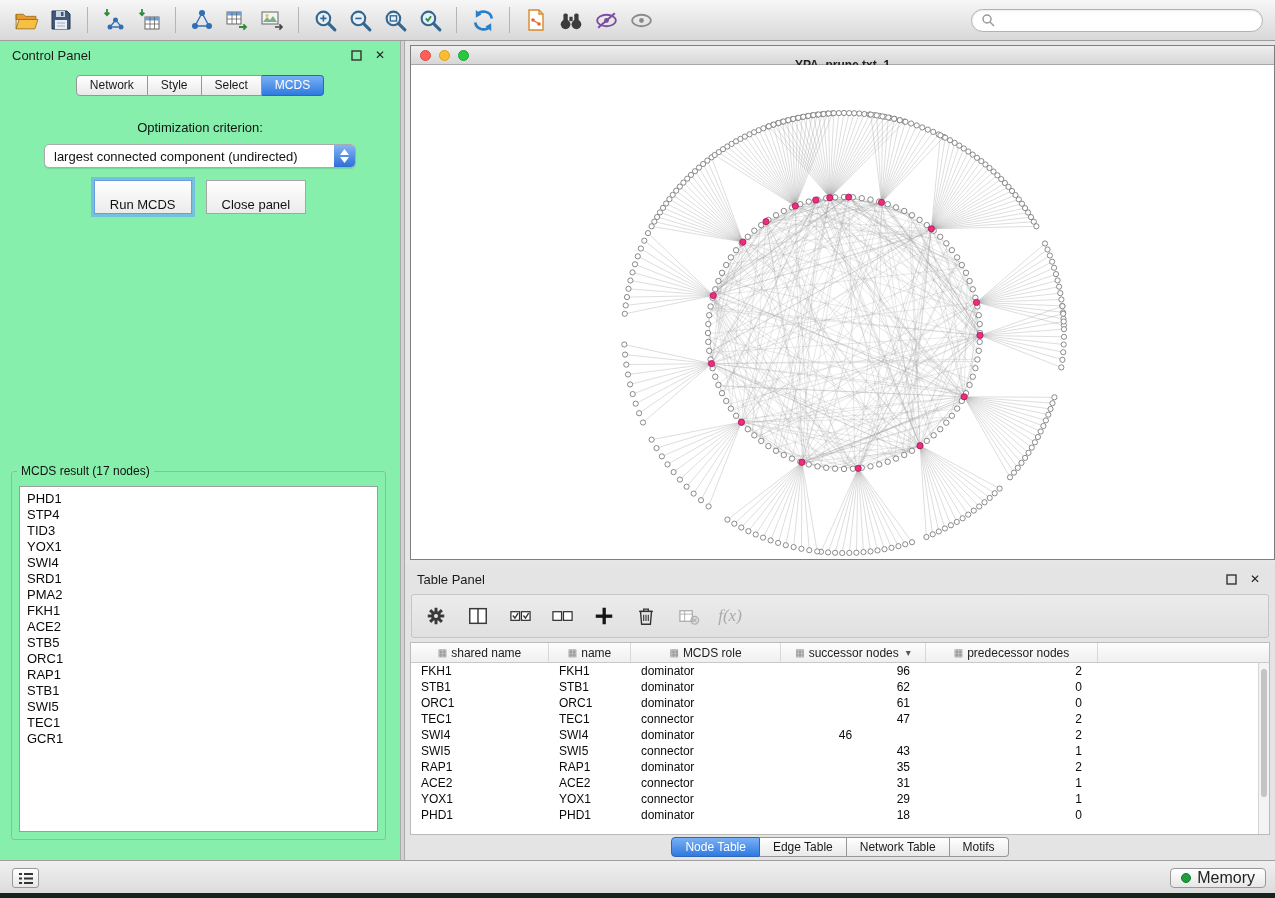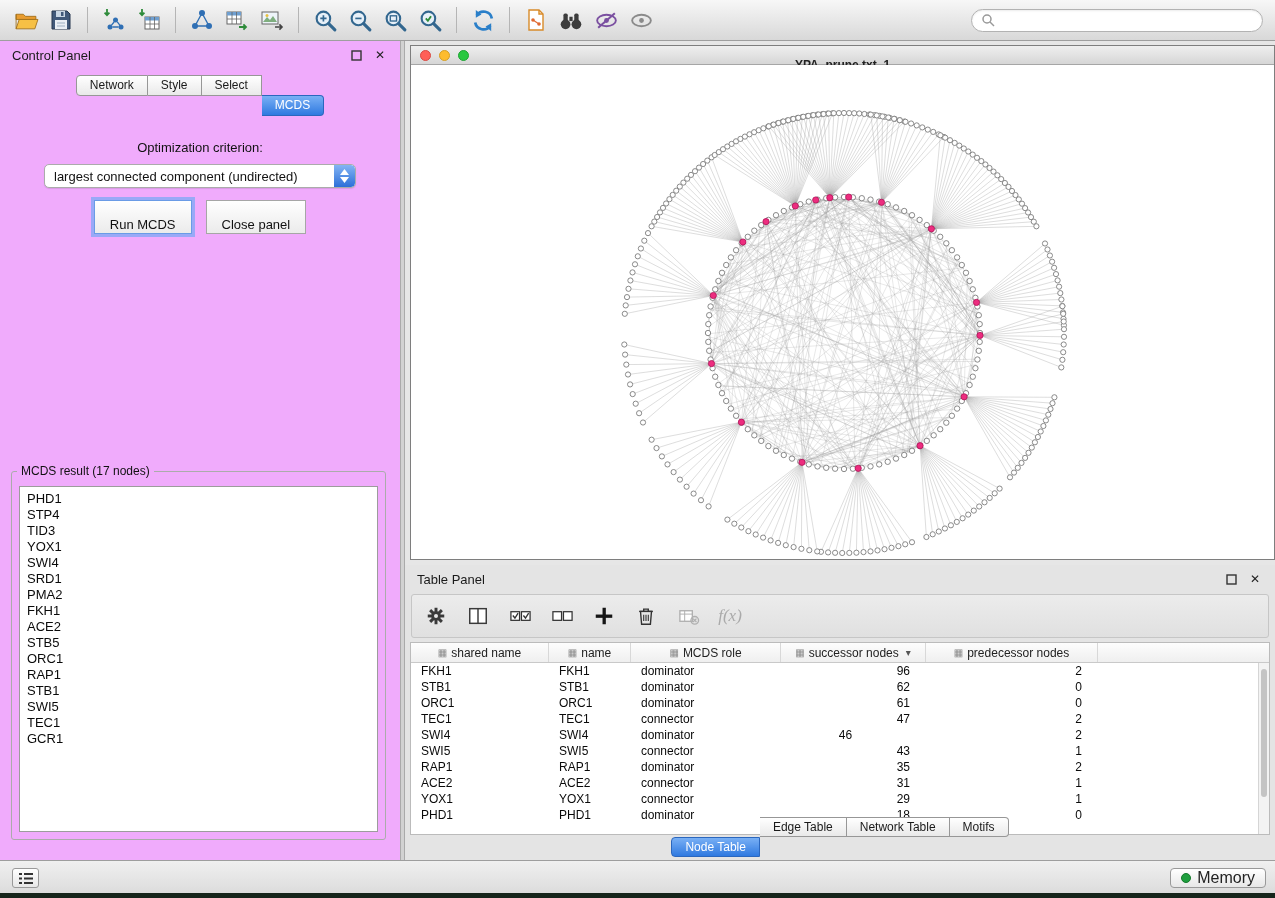--- a/index.html
+++ b/index.html
@@ -13,34 +13,34 @@
   .tb-icon { width:28px; height:28px; display:flex; align-items:center; justify-content:center; cursor:pointer; border-radius:4px; }
   .tb-sep { width:1px; height:26px; background:#b5b5b5; margin:0 5px; }
   .search-box { margin-left:auto; width:292px; height:23px; background:#fff; border:1px solid #b2b2b2;
     border-radius:12px; display:flex; align-items:center; padding:0 9px; gap:5px; box-shadow:inset 0 1px 2px rgba(0,0,0,.08); }
   .search-box input { border:none; outline:none; flex:1; font-size:12px; background:transparent; }
 
   
   .main { position:absolute; top:41px; left:0; right:0; bottom:38px; }
 
   
-  .control-panel { position:absolute; left:0; top:0; width:400px; height:100%; background:#f0abfc; }
+  .control-panel { position:absolute; left:0; top:0; width:400px; height:100%; background:#86efac; }
   .v-splitter { position:absolute; left:400px; top:0; width:5px; height:100%;
     background:#d2d2d2; border-left:1px solid #aaa; border-right:1px solid #aaa; }
   .panel-header { height:28px; display:flex; align-items:center; padding:0 12px; }
   .panel-title { font-size:13px; color:#1a1a1a; }
   .panel-header .spacer { flex:1; }
   .float-btn, .close-btn { width:16px; height:16px; display:flex; align-items:center; justify-content:center;
     cursor:pointer; color:#222; font-size:12px; margin-left:8px; }
   .seg-tabs { display:flex; justify-content:center; margin-top:6px; }
   .seg-btn { height:21px; line-height:19px; padding:0 13px; font-size:12px; color:#1a1a1a;
     background:linear-gradient(#ffffff,#e9e9e9); border:1px solid #979797; border-left:none; cursor:pointer; }
   .seg-btn:first-child { border-left:1px solid #979797; border-radius:4px 0 0 4px; }
   .seg-btn:last-child { border-radius:0 4px 4px 0; }
-  .seg-btn.active { background:linear-gradient(#79b0f5,#2f79e0); color:#fff; border-color:#2b67be;margin-top:20px; }
+  .seg-btn.active { background:linear-gradient(#79b0f5,#2f79e0); color:#fff; border-color:#2b67be; }
   .opt-label { text-align:center; font-size:13px; color:#111; margin-top:24px; }
   .combo { position:relative; width:312px; height:24px; margin:9px auto 0; background:#fff;
     border:1px solid #ababab; border-radius:5px; display:flex; align-items:center; overflow:hidden;
     box-shadow:0 1px 1px rgba(0,0,0,.1); cursor:pointer; }
   .combo-text { flex:1; font-size:13px; padding-left:9px; color:#111; white-space:nowrap; }
   .combo-stepper { width:21px; align-self:stretch; background:linear-gradient(#83b4f4,#2d6fd8);
     display:flex; flex-direction:column; align-items:center; justify-content:center; gap:2px; border-radius:0 4px 4px 0; }
   .btn-row { display:flex; justify-content:center; gap:14px; margin-top:12px; }
   .mac-btn { height:23px; padding:16px 15px; font-size:13px; color:#111;
     background:linear-gradient(#ffffff,#ebebeb); border:1px solid #a6a6a6; border-radius:0; cursor:pointer; }

